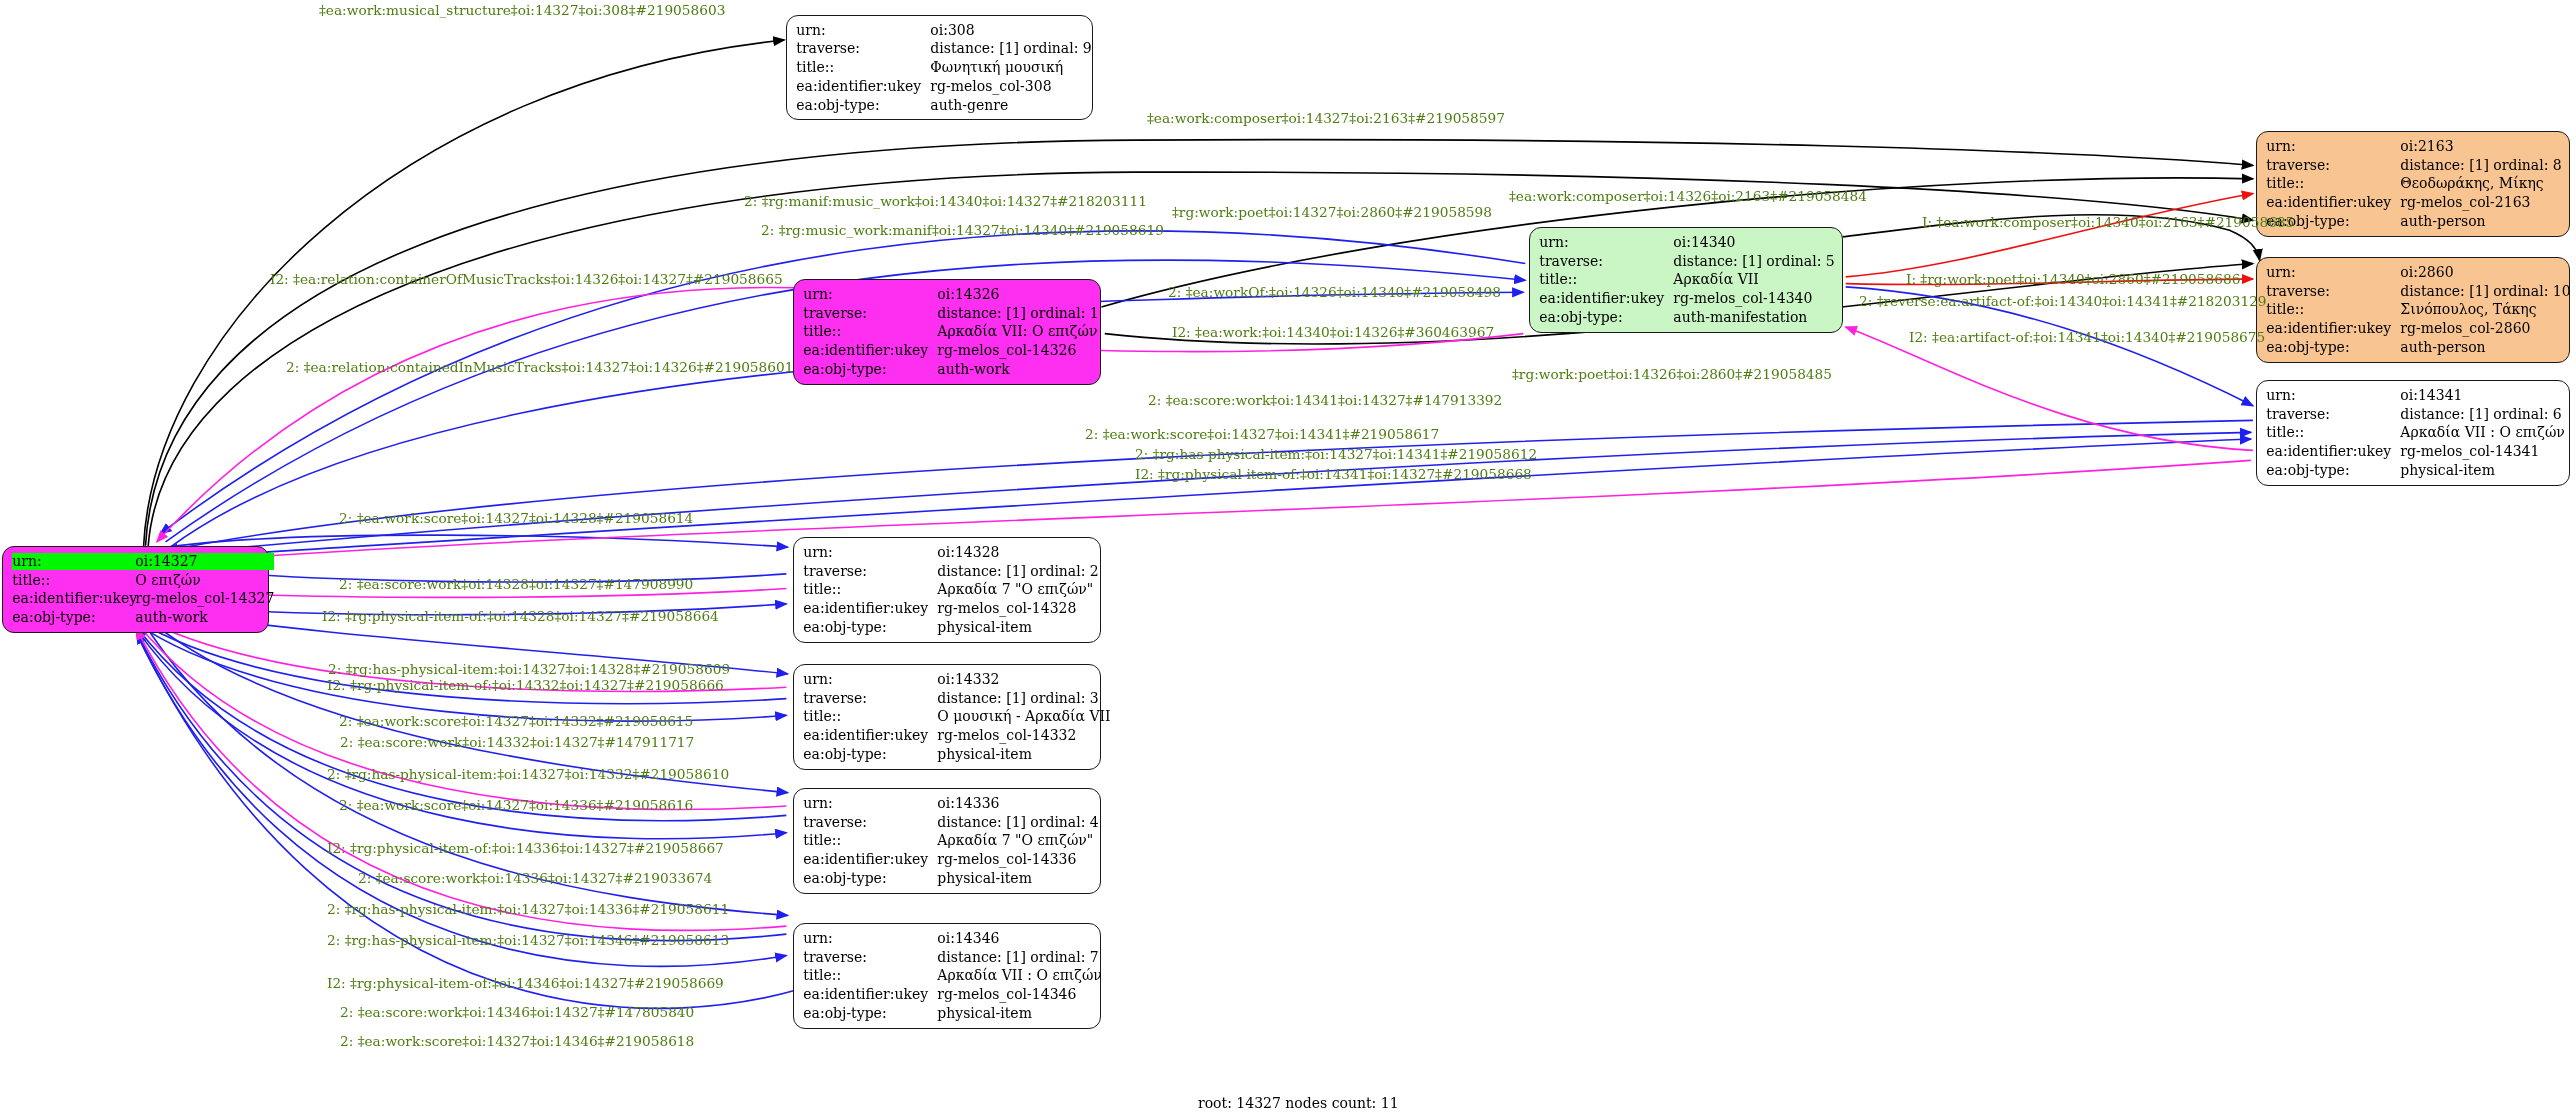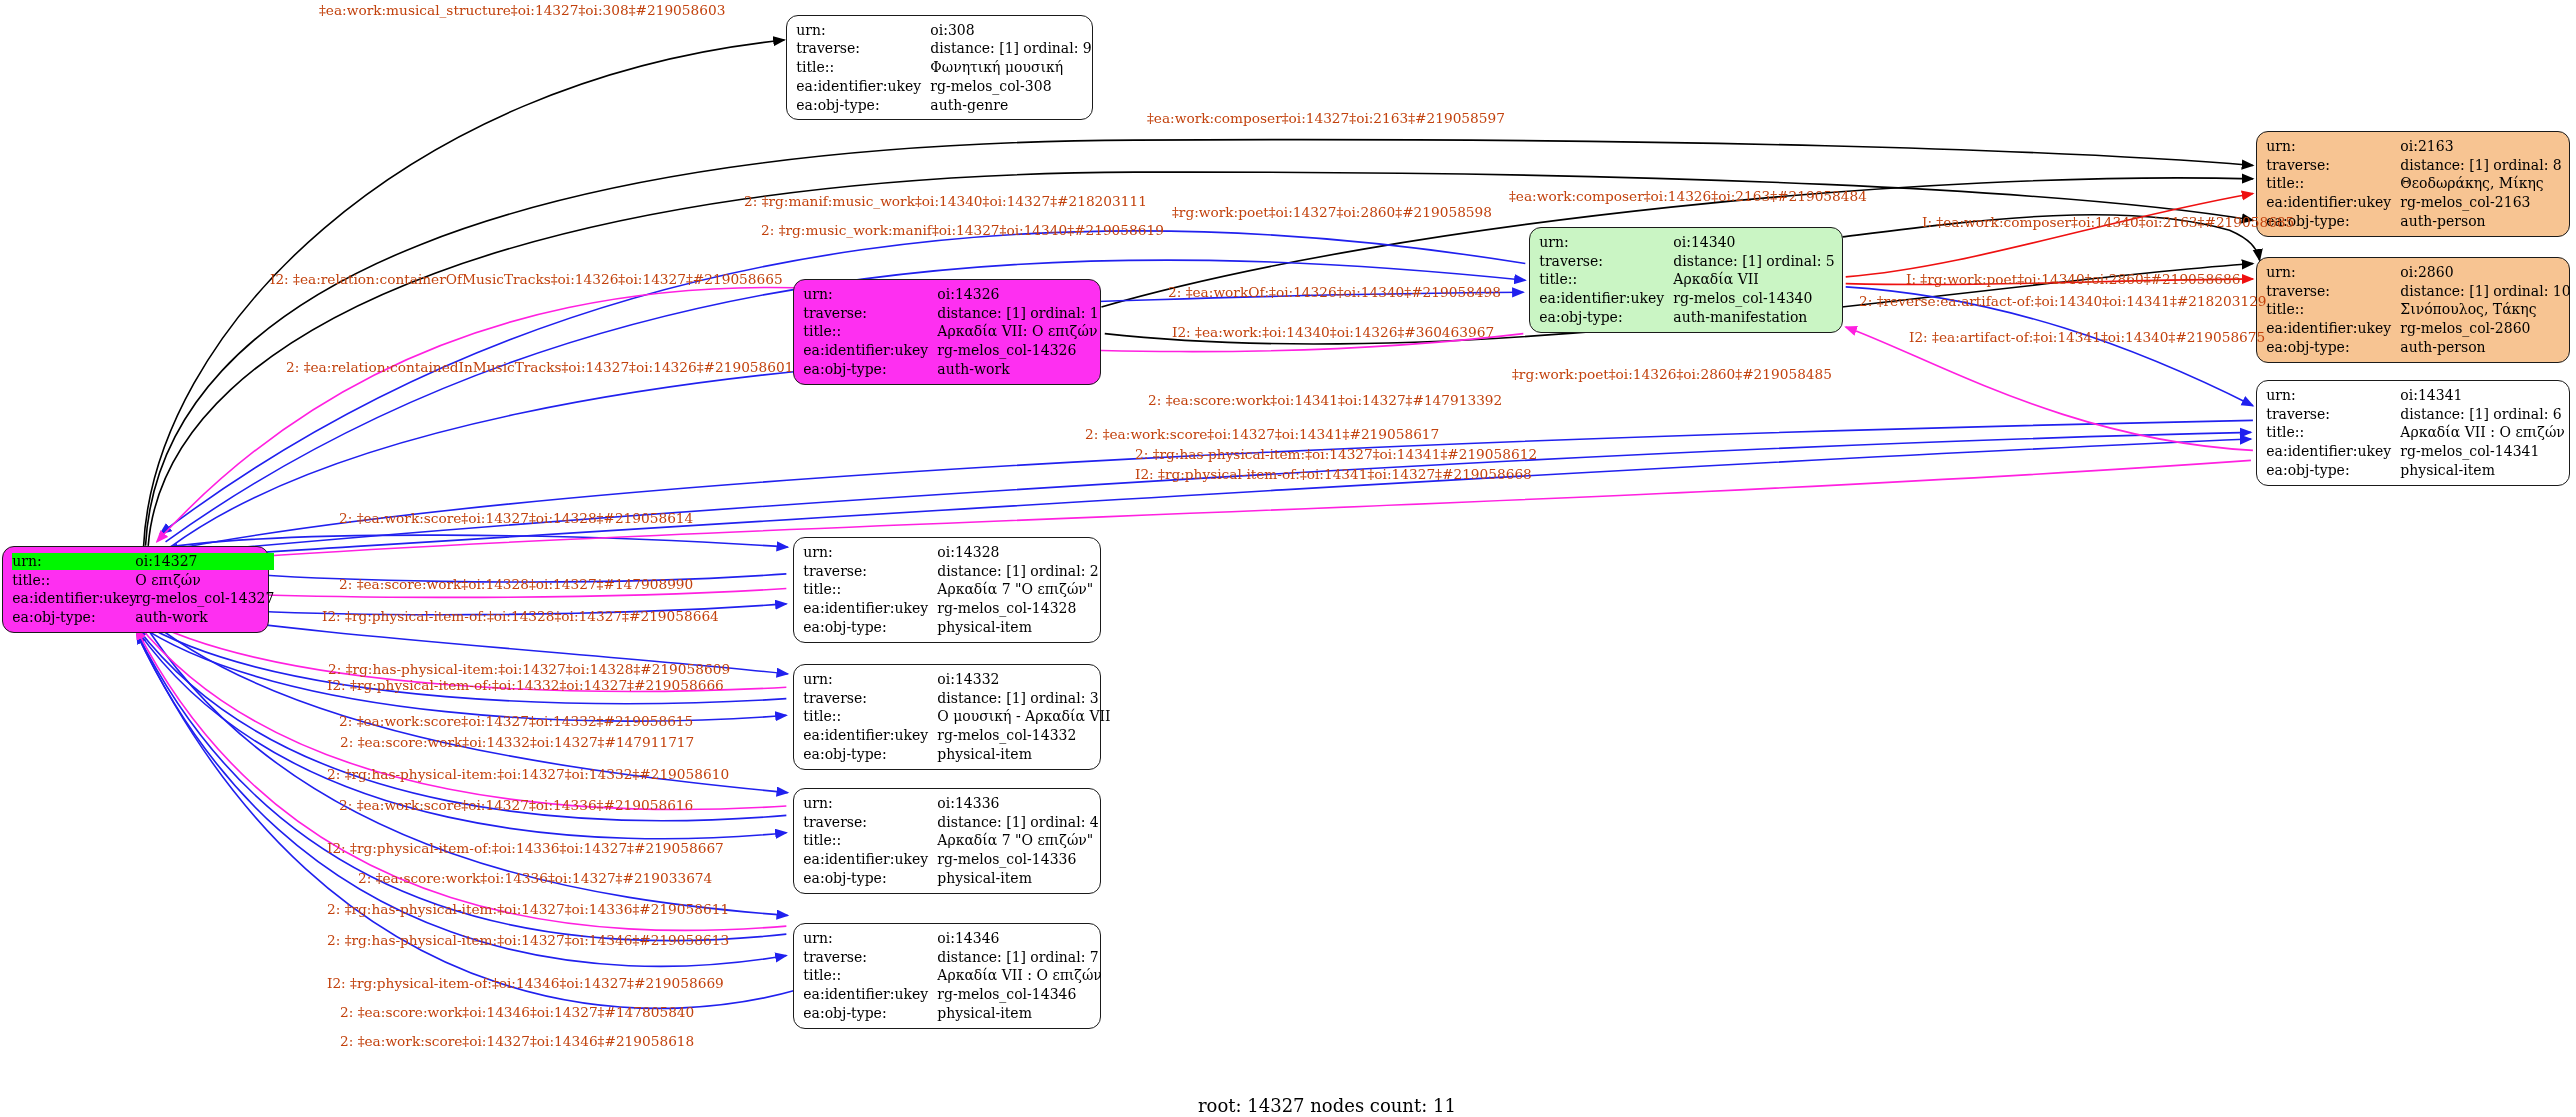--- a/index.html
+++ b/index.html
@@ -49,27 +49,27 @@
   .node.green  { background: #caf5c4; }
   .node.magenta{ background: #fe2ff1; }
   .node.root   { background: #fe2ff1; }
   .node.root .hl-k, .node.root .hl-v { background: #00f700; }
 
   
   .elabel {
     position: absolute;
     font-size: 13.7px;
     line-height: 14.7px;
-    color: #c2410c;
+    color: #4d7c0f;
     white-space: nowrap;
     z-index: 6;
   }
   .footer {
     position: absolute;
-    font-size: 18px;
+    font-size: 14px;
     color: #000000;
     white-space: nowrap;
   }
 </style>
 </head>
 <body>
 
 <div id="canvas">
 
   <svg id="edge-layer" viewBox="0 0 3859 1674" preserveAspectRatio="none">

